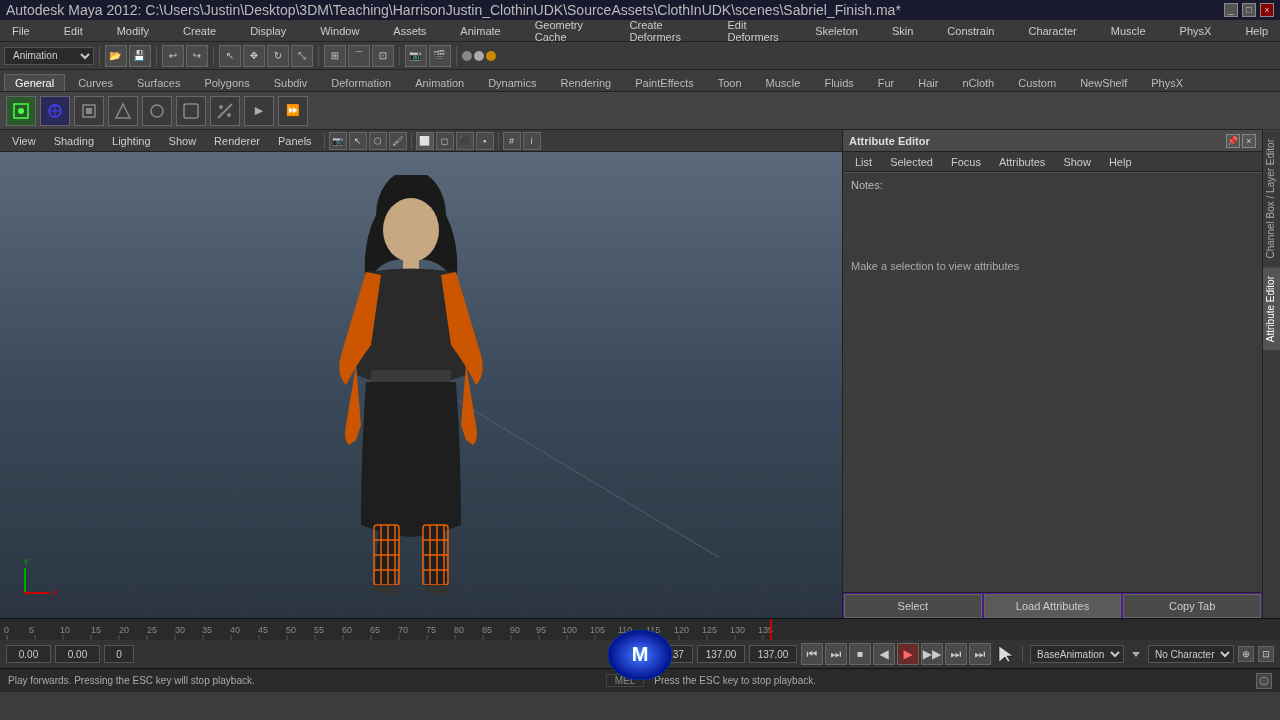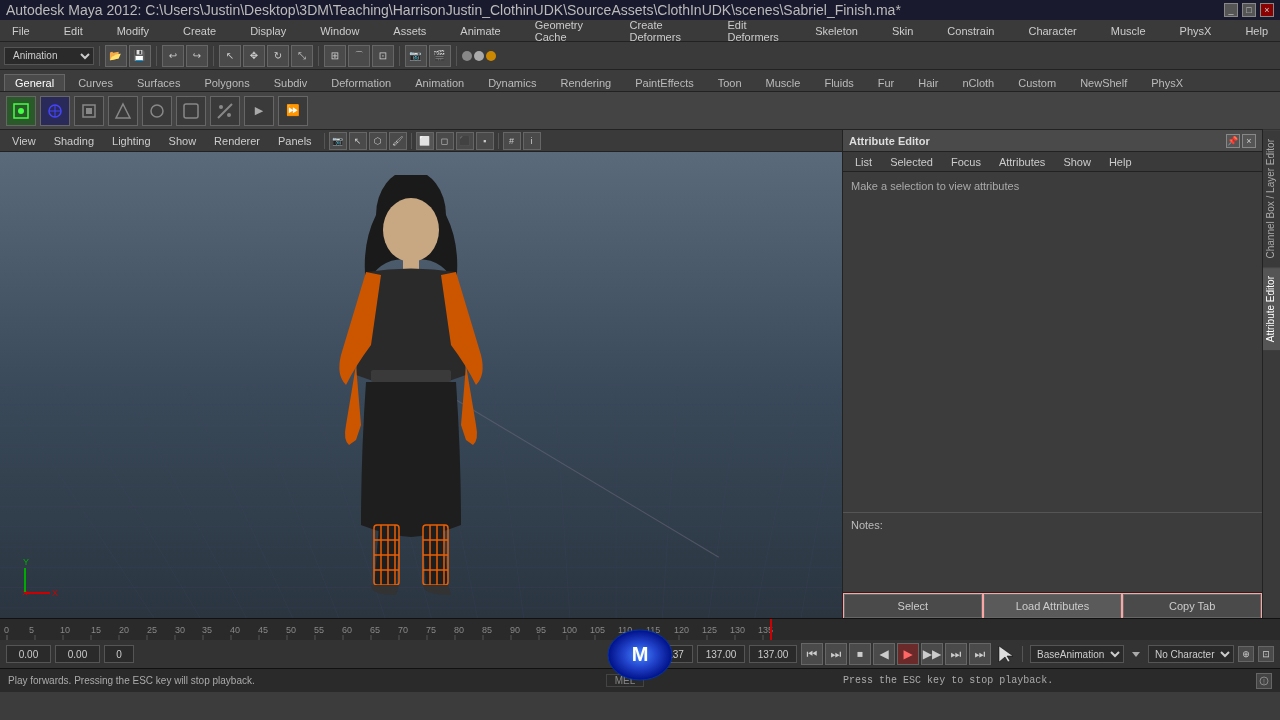--- a/index.html
+++ b/index.html
@@ -643,29 +643,29 @@
 
     <div id="attr-editor-menu">
       <span class="ae-menu-item">List</span>
       <span class="ae-menu-item">Selected</span>
       <span class="ae-menu-item">Focus</span>
       <span class="ae-menu-item">Attributes</span>
       <span class="ae-menu-item">Show</span>
       <span class="ae-menu-item">Help</span>
     </div>
 
+    <div id="notes-section" style="padding:6px 8px; border-top:1px solid #555; height:80px; background:#3c3c3c;">
+      <div id="notes-label" style="font-size:11px; color:#bbb; margin-bottom:4px;">Notes:</div>
+    </div>
+
     <div id="attr-editor-content" style="flex:1; padding:8px; background:#3c3c3c;">
       <span style="color:#aaa; font-size:11px;">Make a selection to view attributes</span>
     </div>
 
-    <div id="notes-section" style="padding:6px 8px; border-top:1px solid #555; height:80px; background:#3c3c3c;">
-      <div id="notes-label" style="font-size:11px; color:#bbb; margin-bottom:4px;">Notes:</div>
-    </div>
-
-    <div id="attr-editor-footer" style="height:26px; display:flex; align-items:center; background:#fca5a5; border-top:1px solid #222;">
+    <div id="attr-editor-footer" style="height:26px; display:flex; align-items:center; background:#4c1d95; border-top:1px solid #222;">
       <div class="ae-footer-btn">Select</div>
       <div class="ae-footer-btn" style="background:#5a5a5a;">Load Attributes</div>
       <div class="ae-footer-btn">Copy Tab</div>
     </div>
   </div>
 
   <div id="side-tabs">
     <div class="side-tab-label">Channel Box / Layer Editor</div>
     <div class="side-tab-label" style="color:#fff; background:#555;">Attribute Editor</div>
   </div>
@@ -801,21 +801,21 @@
     </select>
 
     <div class="vp-btn" style="width:16px; height:16px; font-size:9px;">⊕</div>
     <div class="vp-btn" style="width:16px; height:16px; font-size:9px;">⊡</div>
   </div>
 </div>
 
 <div id="status-bar" style="height:24px; background:#2a2a2a; display:flex; align-items:center; padding:0 8px; font-size:10px; color:#aaa; border-top:1px solid #111;">
   <span id="status-left" style="flex:1;">Play forwards. Pressing the ESC key will stop playback.</span>
   <span style="padding:0 8px; border:1px solid #444; color:#888; cursor:pointer; font-size:10px;">MEL</span>
-  <span id="status-right" style="flex:1; text-align:center;font-family:Liberation Mono, monospace;">Press the ESC key to stop playback.</span>
+  <span id="status-right" style="flex:1; text-align:left;">Press the ESC key to stop playback.</span>
 
   <div style="width:16px; height:16px; background:#444; border:1px solid #666; margin-left:4px; display:flex; align-items:center; justify-content:center; cursor:pointer;">
     <svg width="10" height="10" viewBox="0 0 10 10">
         <circle cx="5" cy="5" r="4" fill="none" stroke="#888" stroke-width="1"></circle>
         <text x="5" y="8" text-anchor="middle" fill="#888" font-size="7">!</text>
       </svg>
   </div>
 </div>
 
 </body></html>

